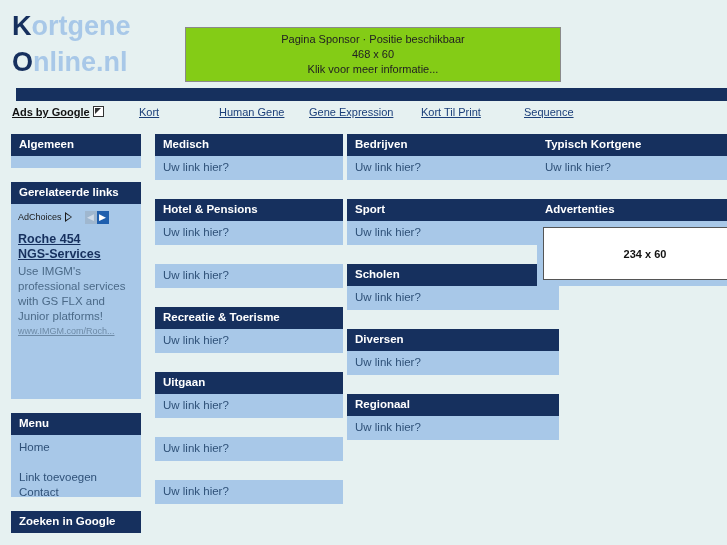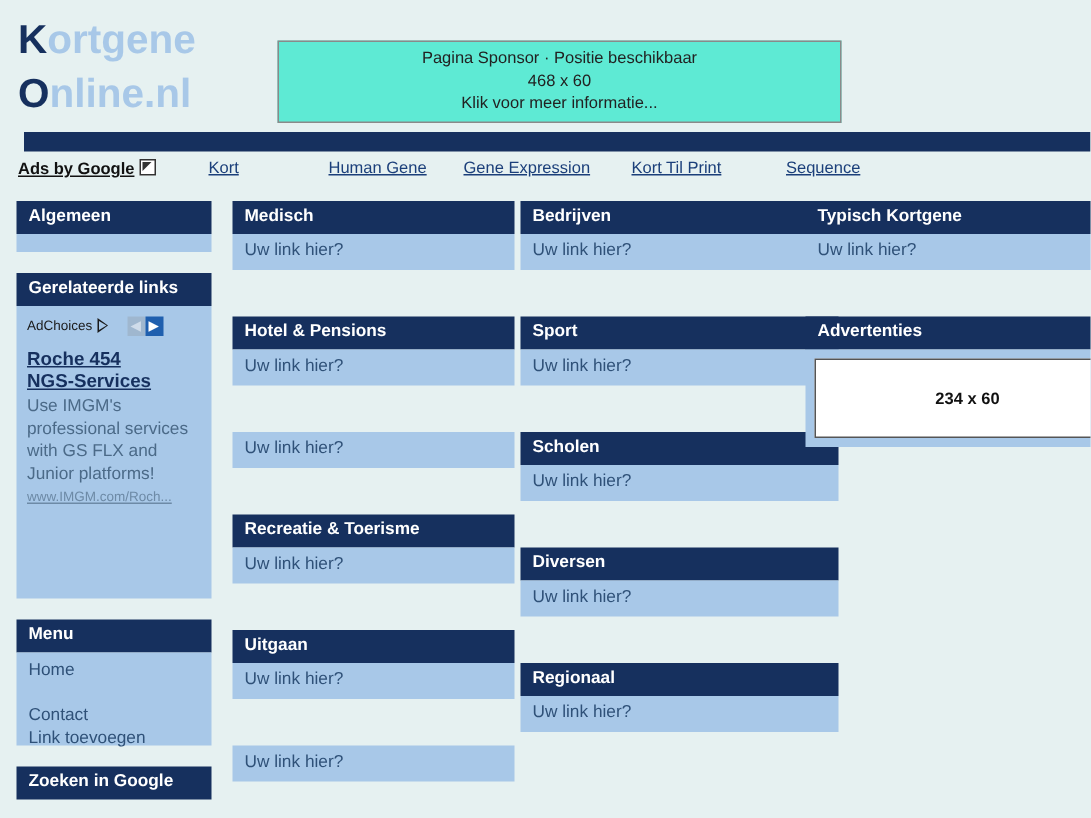--- a/index.html
+++ b/index.html
@@ -37,21 +37,21 @@
   }
   .logo-line2 {
     display: block;
   }
   .sponsor-box {
     position: absolute;
     left: 185px;
     top: 27px;
     width: 376px;
     height: 55px;
-    background: #5eead4;
+    background: #84cc16;
     border: 1px solid #8a8a8a;
     box-sizing: border-box;
     display: flex;
     flex-direction: column;
     align-items: center;
     justify-content: center;
     font-size: 11px;
     color: #222;
     line-height: 15px;
   }
@@ -254,21 +254,21 @@
   
   .col {
     position: absolute;
     top: 0;
   }
   .col1 { left: 155px; width: 188px; }
   .col2 { left: 347px; width: 212px; }
   .col3 { left: 537px; width: 216px; }
 
   .cat {
-    margin-bottom: 31px;
+    margin-bottom: 19px;
   }
   .cat .panel-head { font-size: 11.5px; }
   .cat-link {
     background: #a8c8e8;
     color: #2f5178;
     font-size: 11.5px;
     padding: 5px 8px 6px 8px;
     box-sizing: border-box;
     cursor: pointer;
     line-height: 13px;
@@ -354,22 +354,22 @@
         <div class="ad-desc">Use IMGM's professional services with GS FLX and Junior platforms!</div>
         <div class="ad-url">www.IMGM.com/Roch...</div>
       </div>
     </div>
 
     <div class="sb-block">
       <div class="panel-head">Menu</div>
       <div class="menu-body">
         <div class="menu-item">Home</div>
         <div class="menu-gap"></div>
+        <div class="menu-item">Link toevoegen</div>
         <div class="menu-item">Contact</div>
-        <div class="menu-item">Link toevoegen</div>
       </div>
     </div>
 
     <div class="sb-block">
       <div class="panel-head">Zoeken in Google</div>
     </div>
 
   </div>
 
   <div class="col col1">

